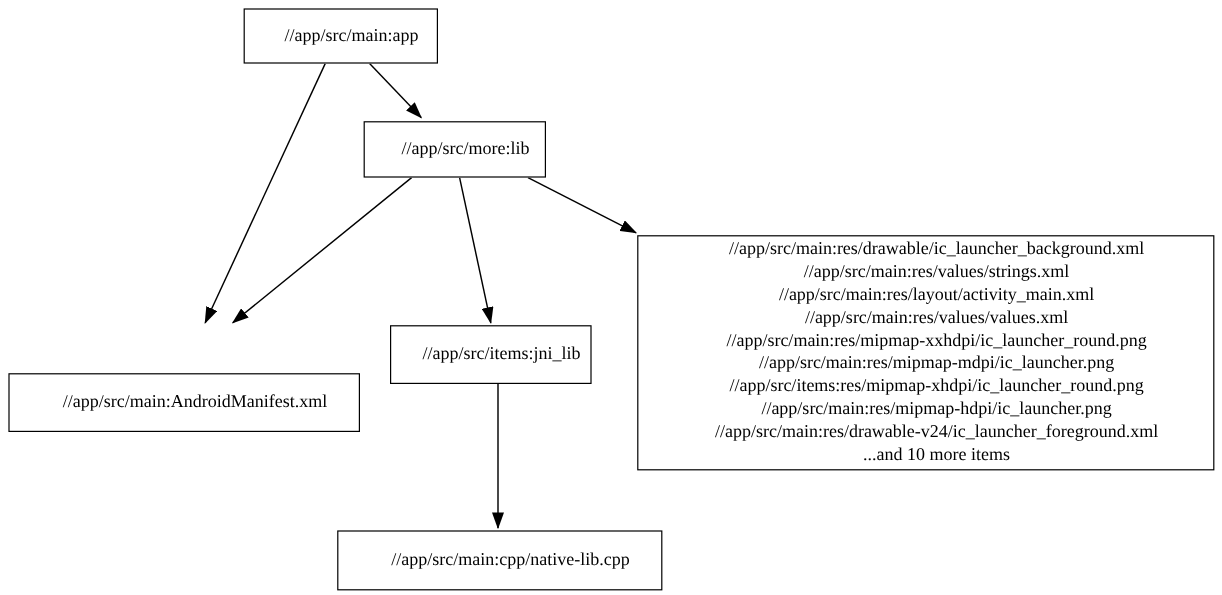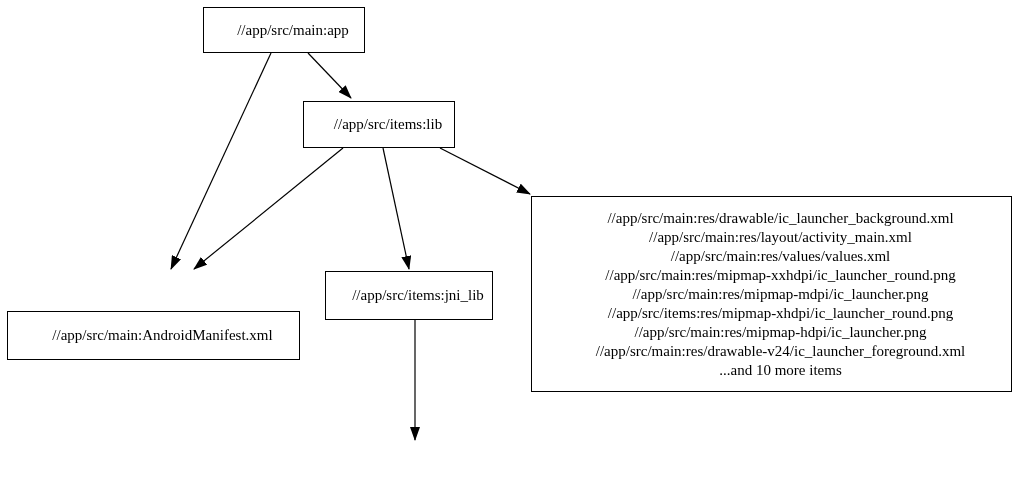--- a/index.html
+++ b/index.html
@@ -67,37 +67,41 @@
     <line x1="383" y1="148" x2="409" y2="269" marker-end="url(#arrow)"></line>
     <line x1="440" y1="148" x2="530" y2="194" marker-end="url(#arrow)"></line>
     <line x1="415" y1="320" x2="415" y2="440" marker-end="url(#arrow)"></line>
   </svg>
 
   <div class="node" style="left:203px; top:7px; width:162px; height:46px;">
     <span>//app/src/main:app</span>
   </div>
 
   <div class="node" style="left:303px; top:101px; width:152px; height:47px;">
-    <span>//app/src/items:lib</span>
+    <span>//app/src/more:lib</span>
   </div>
 
   <div class="node" style="left:7px; top:271px; width:293px; height:49px;margin-top:40px;">
     <span>//app/src/main:AndroidManifest.xml</span>
   </div>
 
   <div class="node" style="left:325px; top:271px; width:168px; height:49px;">
     <span>//app/src/items:jni_lib</span>
   </div>
 
   <div class="node node-multi" style="left:531px; top:196px; width:481px; height:196px;">
     <div class="res-line">//app/src/main:res/drawable/ic_launcher_background.xml</div>
+    <div class="res-line">//app/src/main:res/values/strings.xml</div>
     <div class="res-line">//app/src/main:res/layout/activity_main.xml</div>
     <div class="res-line">//app/src/main:res/values/values.xml</div>
     <div class="res-line">//app/src/main:res/mipmap-xxhdpi/ic_launcher_round.png</div>
     <div class="res-line">//app/src/main:res/mipmap-mdpi/ic_launcher.png</div>
     <div class="res-line">//app/src/items:res/mipmap-xhdpi/ic_launcher_round.png</div>
     <div class="res-line">//app/src/main:res/mipmap-hdpi/ic_launcher.png</div>
     <div class="res-line">//app/src/main:res/drawable-v24/ic_launcher_foreground.xml</div>
     <div class="res-line">...and 10 more items</div>
   </div>
 
+  <div class="node" style="left:281px; top:442px; width:271px; height:50px;">
+    <span>//app/src/main:cpp/native-lib.cpp</span>
+  </div>
 
 </div>
 
 </body></html>

